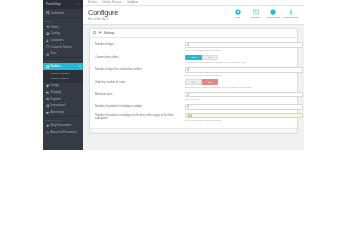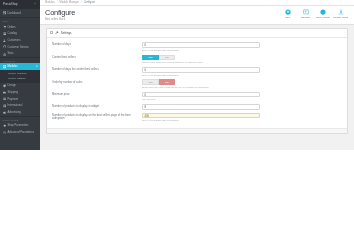--- a/index.html
+++ b/index.html
@@ -2,21 +2,21 @@
 <html><head>
 <meta charset="utf-8">
 <style>
   * { box-sizing: border-box; margin: 0; padding: 0; }
   html, body {
     width: 354px; height: 150px; overflow: hidden;
     font-family: "Liberation Sans", sans-serif;
     background: #ffffff;
     -webkit-font-smoothing: antialiased;
   }
-  #app { position: relative; width: 354px; height: 150px; display: flex; }
+  #app { position: relative; width: 304px; height: 150px; display: flex; padding-left: 43px; }
 
   
   .sidebar {
     width: 40px; height: 150px; background: #363a41; color: #9aa1ab;
     flex: 0 0 40px; position: relative; overflow: hidden;
   }
   .sb-logo {
     height: 9px; background: #2b2e34; display: flex; align-items: center;
     padding-left: 3px; position: relative;
   }

